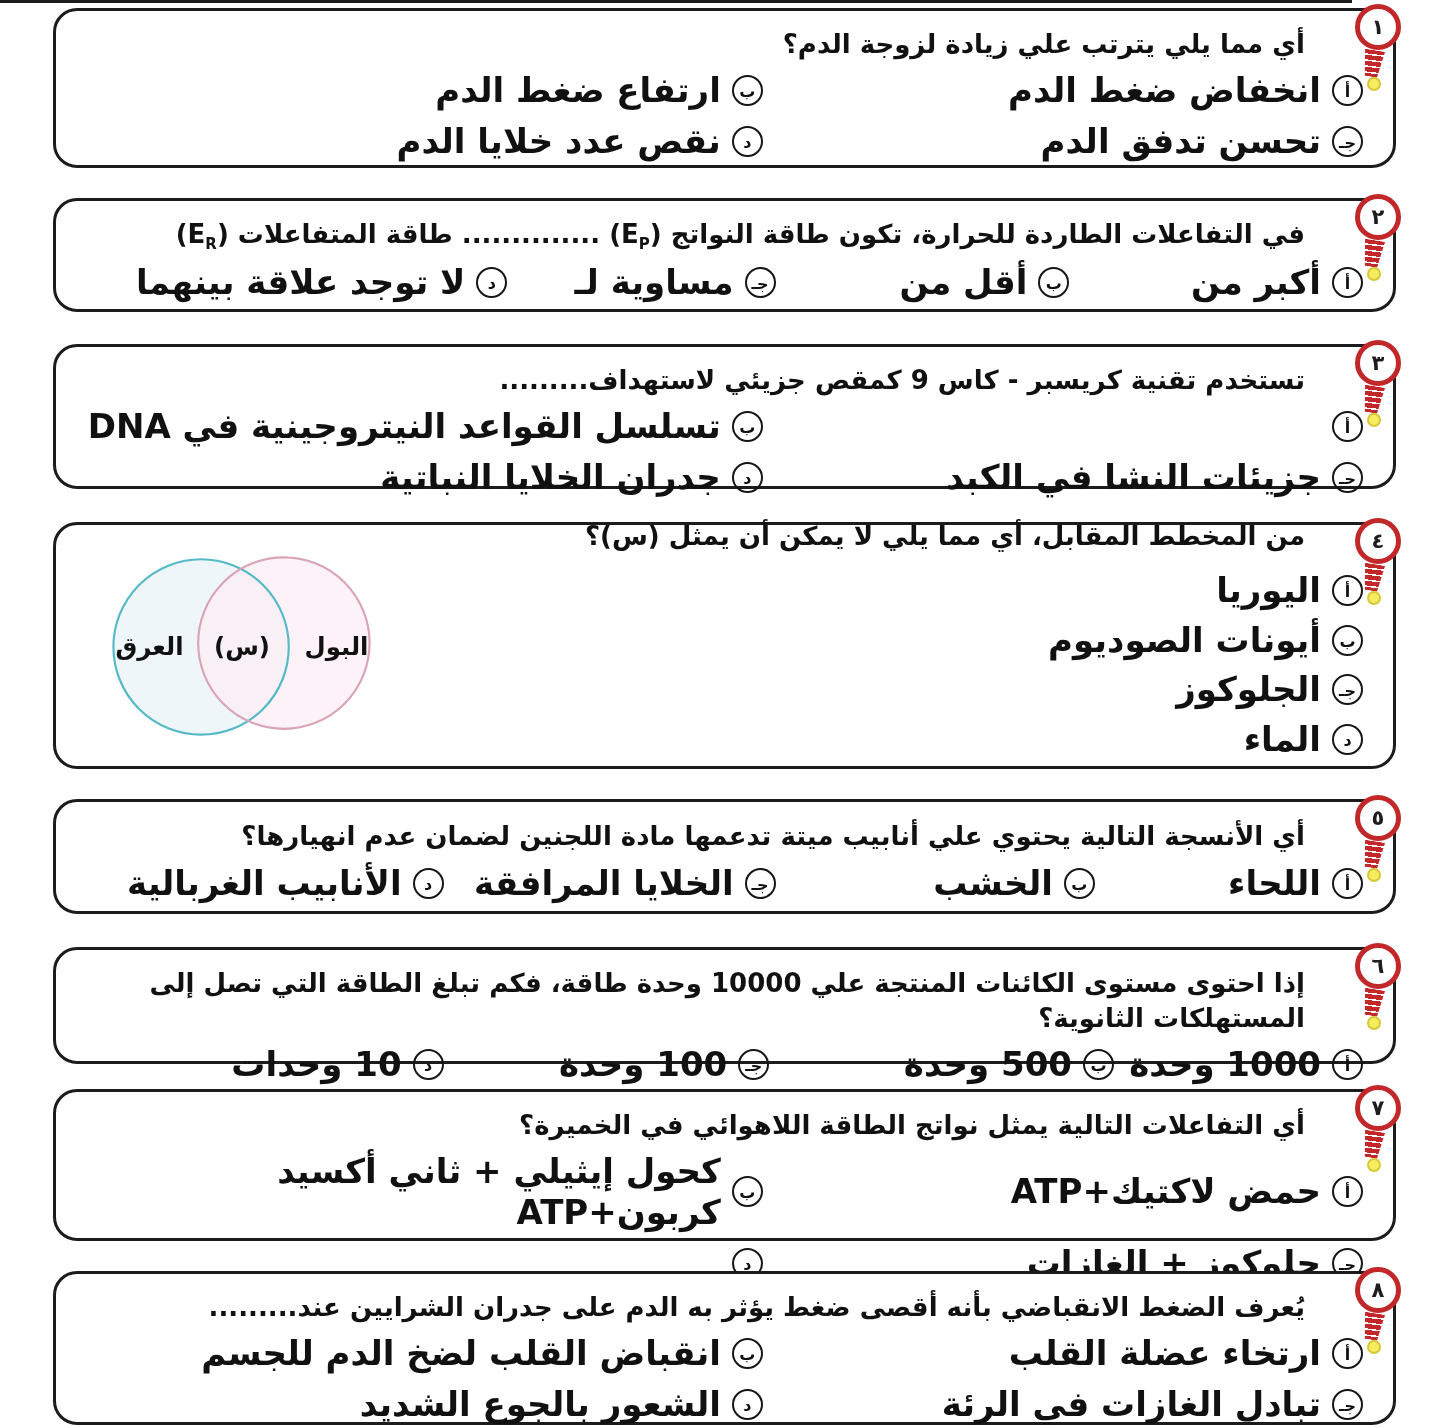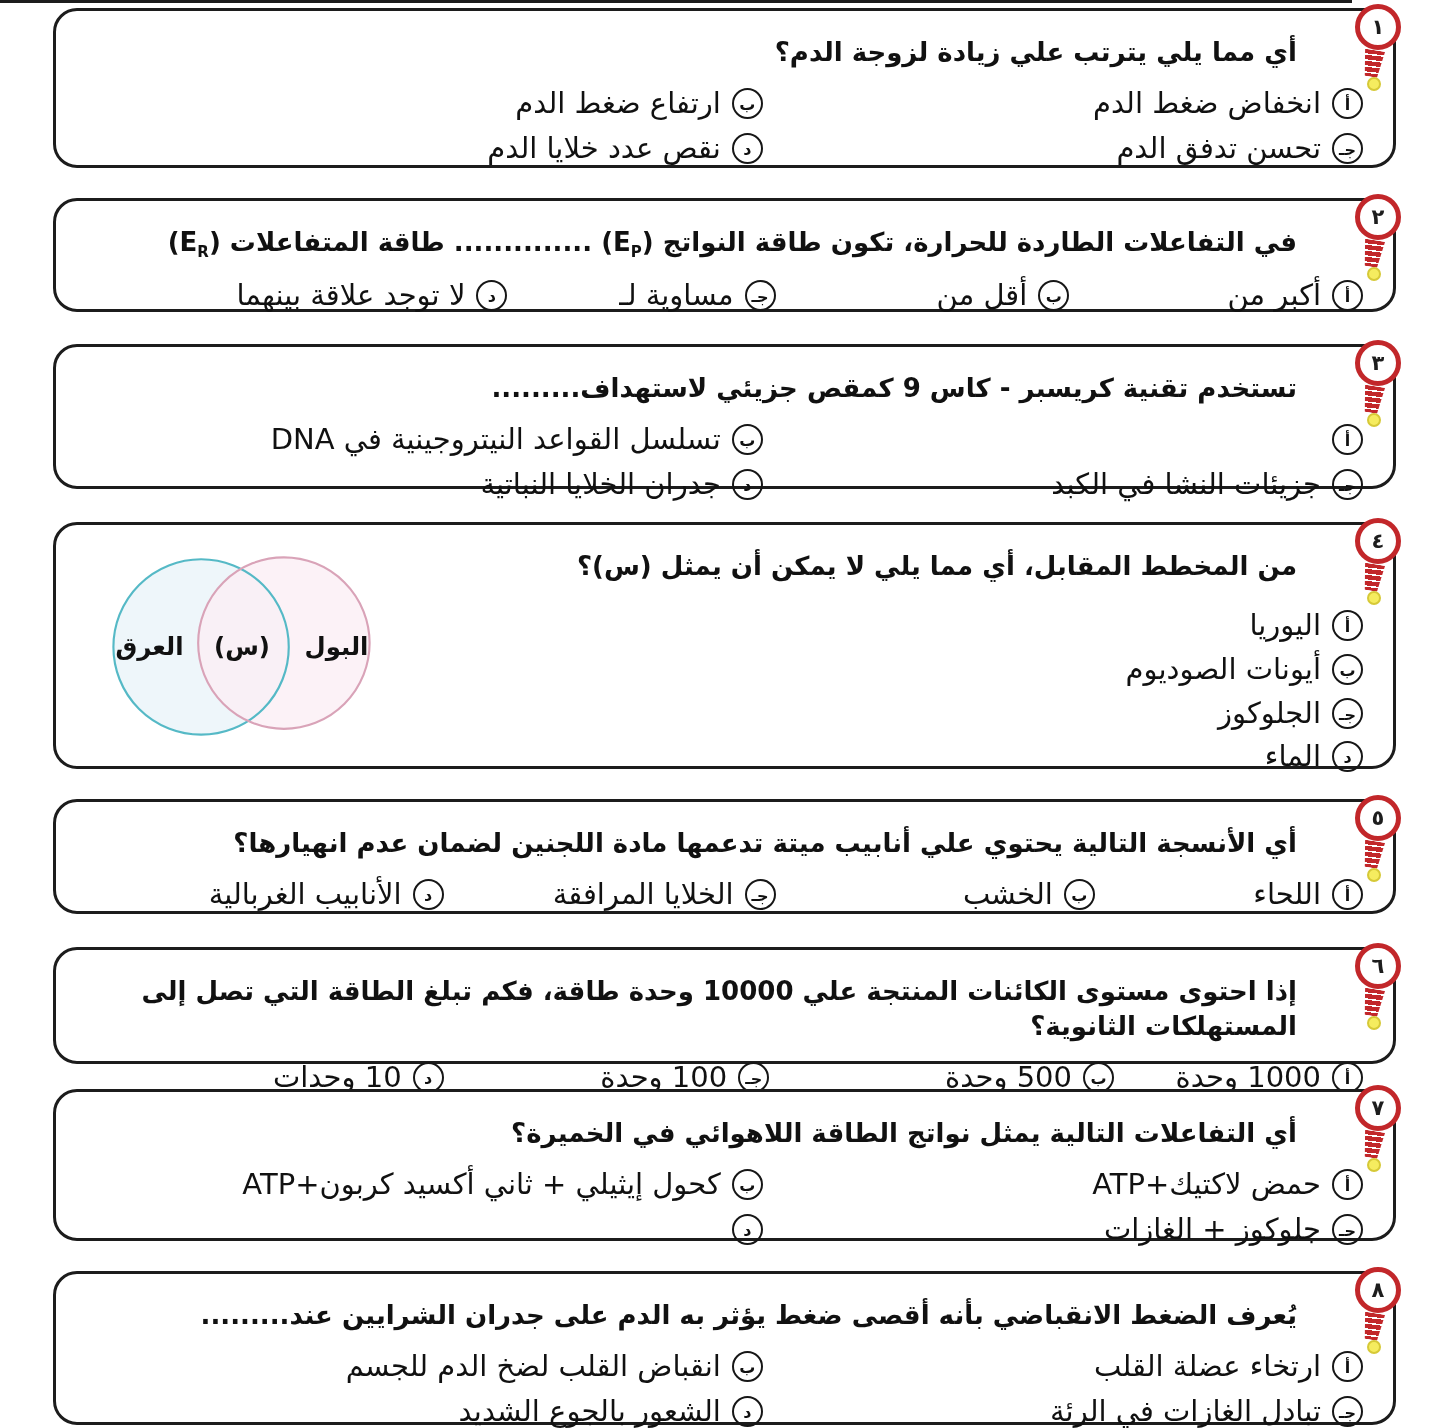--- a/index.html
+++ b/index.html
@@ -26,21 +26,21 @@
   .qb1 { height:160px; margin-bottom:30px; }
   .qb2 { height:114px; margin-bottom:32px; }
   .qb3 { height:145px; margin-bottom:33px; }
   .qb4 { height:247px; margin-bottom:30px; }
   .qb5 { height:115px; margin-bottom:33px; }
   .qb6 { height:117px; margin-bottom:25px; }
   .qb7 { height:152px; margin-bottom:30px; }
   .qb8 { height:154px; margin-bottom:0; }
 
   .qtitle {
-    margin:16px; padding:2px 54px 0 0;
+    margin:8px; padding:2px 54px 0 0;
     font-size:26px; font-weight:700; line-height:1.35;
     color:#111;
   }
   .subsc { font-size:15px; vertical-align:-6px; font-weight:700; }
 
   
   .qicon { position:absolute; top:-7px; left:-18px; right:auto; width:66px; height:104px; z-index:3; pointer-events:none; }
   [dir="rtl"] .qicon { left:auto; right:-16px; }
   .bulb {
     position:absolute; top:0; right:8px; width:46px; height:46px;
@@ -67,25 +67,25 @@
   .grid4c { display:grid; grid-template-columns:19.5% 27% 25.5% 28%; align-items:center; }
   .vlist  { display:flex; flex-direction:column; gap:9px; margin-top:8px; }
 
   .opt { display:flex; align-items:center; gap:11px; cursor:pointer; }
   .olet {
     flex:0 0 auto; width:31px; height:31px;
     border:2.5px solid #161616; border-radius:50%;
     display:flex; align-items:center; justify-content:center;
     font-size:16px; font-weight:700; line-height:1; padding-top:3px;
   }
-  .otxt { font-size:29px; font-weight:400; line-height:1.2; }
+  .otxt { font-size:34px; font-weight:700; line-height:1.2; }
 
   
   .q4-wrap { display:flex; align-items:stretch; height:100%; }
-  .q4-main { flex:1 1 auto; display:flex; flex-direction:column; justify-content:space-between; }
+  .q4-main { flex:1 1 auto; display:flex; flex-direction:column; justify-content:flex-end; }
   .q4-venn { flex:0 0 320px; display:flex; align-items:center; justify-content:center; }
   .venn-label { font-size:25px; font-weight:700; fill:#111; text-anchor:middle;
                 font-family:"DejaVu Sans","Liberation Sans",sans-serif; }
 </style>
 </head>
 <body>
 
 <main class="sheet">
 
   <div class="top-cut-line"></div>

